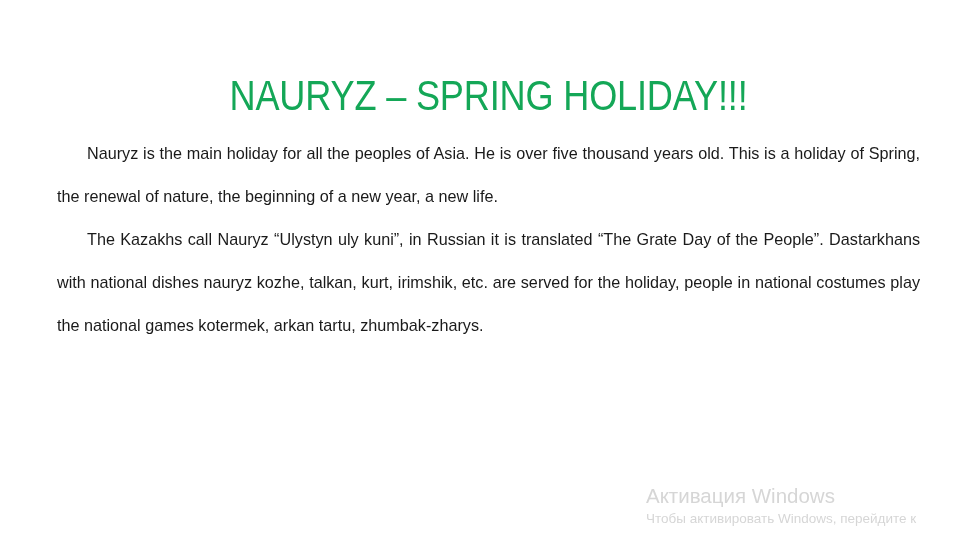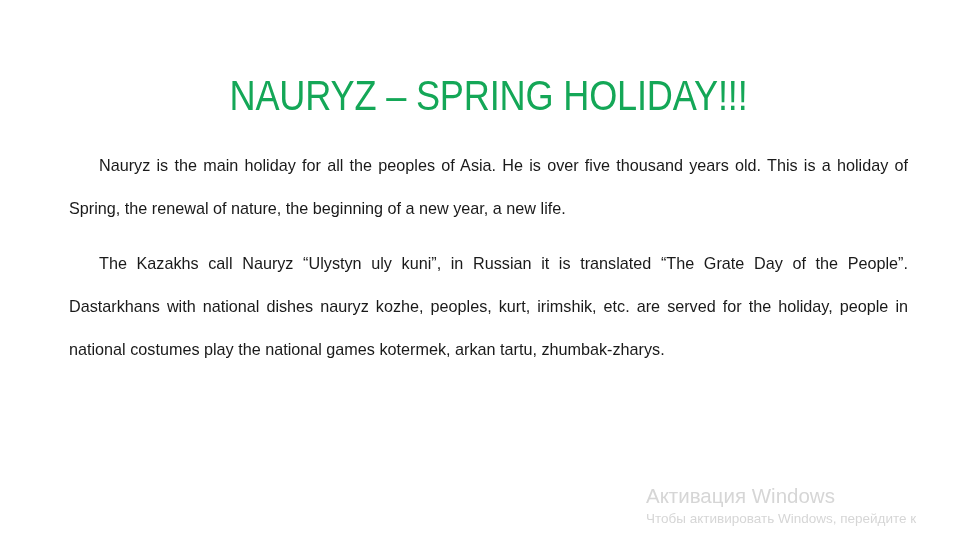--- a/index.html
+++ b/index.html
@@ -44,21 +44,21 @@
     top: 132px;
     width: 863px;
     color: #1a1a1a;
     font-size: 16.2px;
     line-height: 43px;
     text-align: justify;
     text-justify: inter-word;
   }
 
   .body-block p {
-    margin: 12px;
+    margin: 0;
     text-indent: 30px;
     text-align: justify;
     text-align-last: left;
     hyphens: none;
   }
 
   
   .watermark {
     position: absolute;
     left: 646px;
@@ -88,21 +88,21 @@
 </style>
 </head>
 <body>
 
 <div class="slide">
 
   <h1 class="slide-title">NAURYZ – SPRING HOLIDAY!!!</h1>
 
   <div class="body-block">
     <p>Nauryz is the main holiday for all the peoples of Asia. He is over five thousand years old. This is a holiday of Spring, the renewal of nature, the beginning of a new year, a new life.</p>
-    <p>The Kazakhs call Nauryz “Ulystyn uly kuni”, in Russian it is translated “The Grate Day of the People”. Dastarkhans with national dishes nauryz kozhe, peoples, kurt, irimshik, etc. are served for the holiday, people in national costumes play the national games kotermek, arkan tartu, zhumbak-zharys.</p>
+    <p>The Kazakhs call Nauryz “Ulystyn uly kuni”, in Russian it is translated “The Grate Day of the People”. Dastarkhans with national dishes nauryz kozhe, talkan, kurt, irimshik, etc. are served for the holiday, people in national costumes play the national games kotermek, arkan tartu, zhumbak-zharys.</p>
   </div>
 
   <div class="watermark">
     <div class="watermark-title">Активация Windows</div>
     <div class="watermark-subtitle">Чтобы активировать Windows, перейдите к</div>
   </div>
 
 </div>
 
 </body></html>

